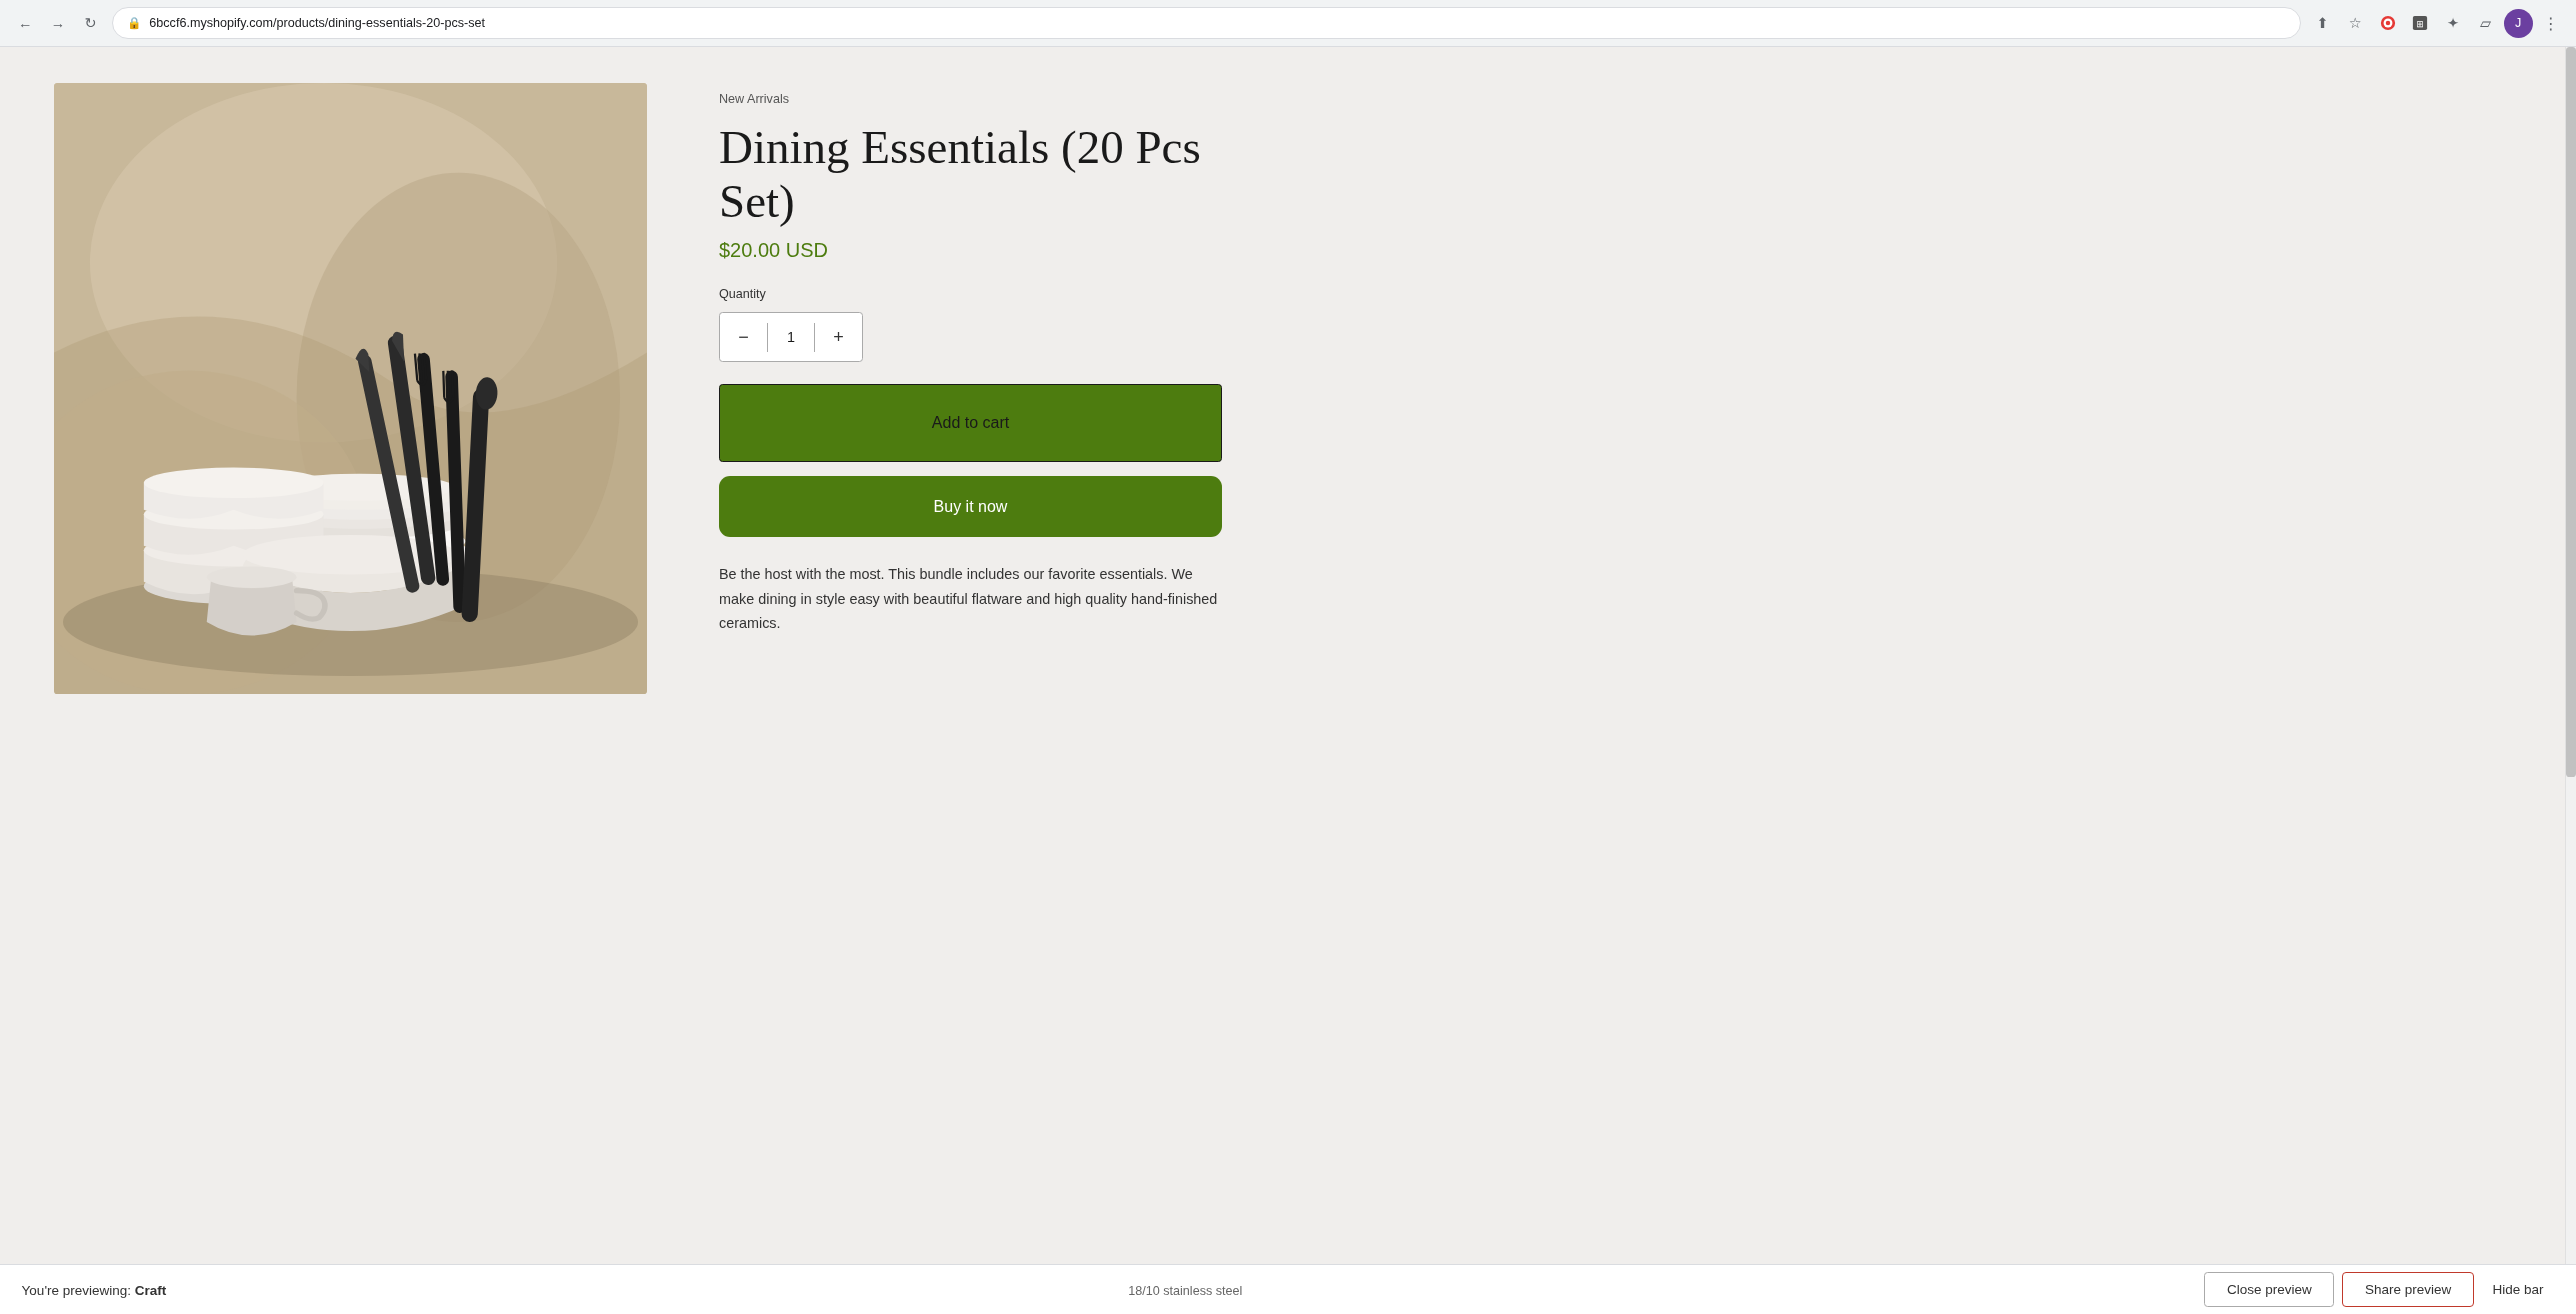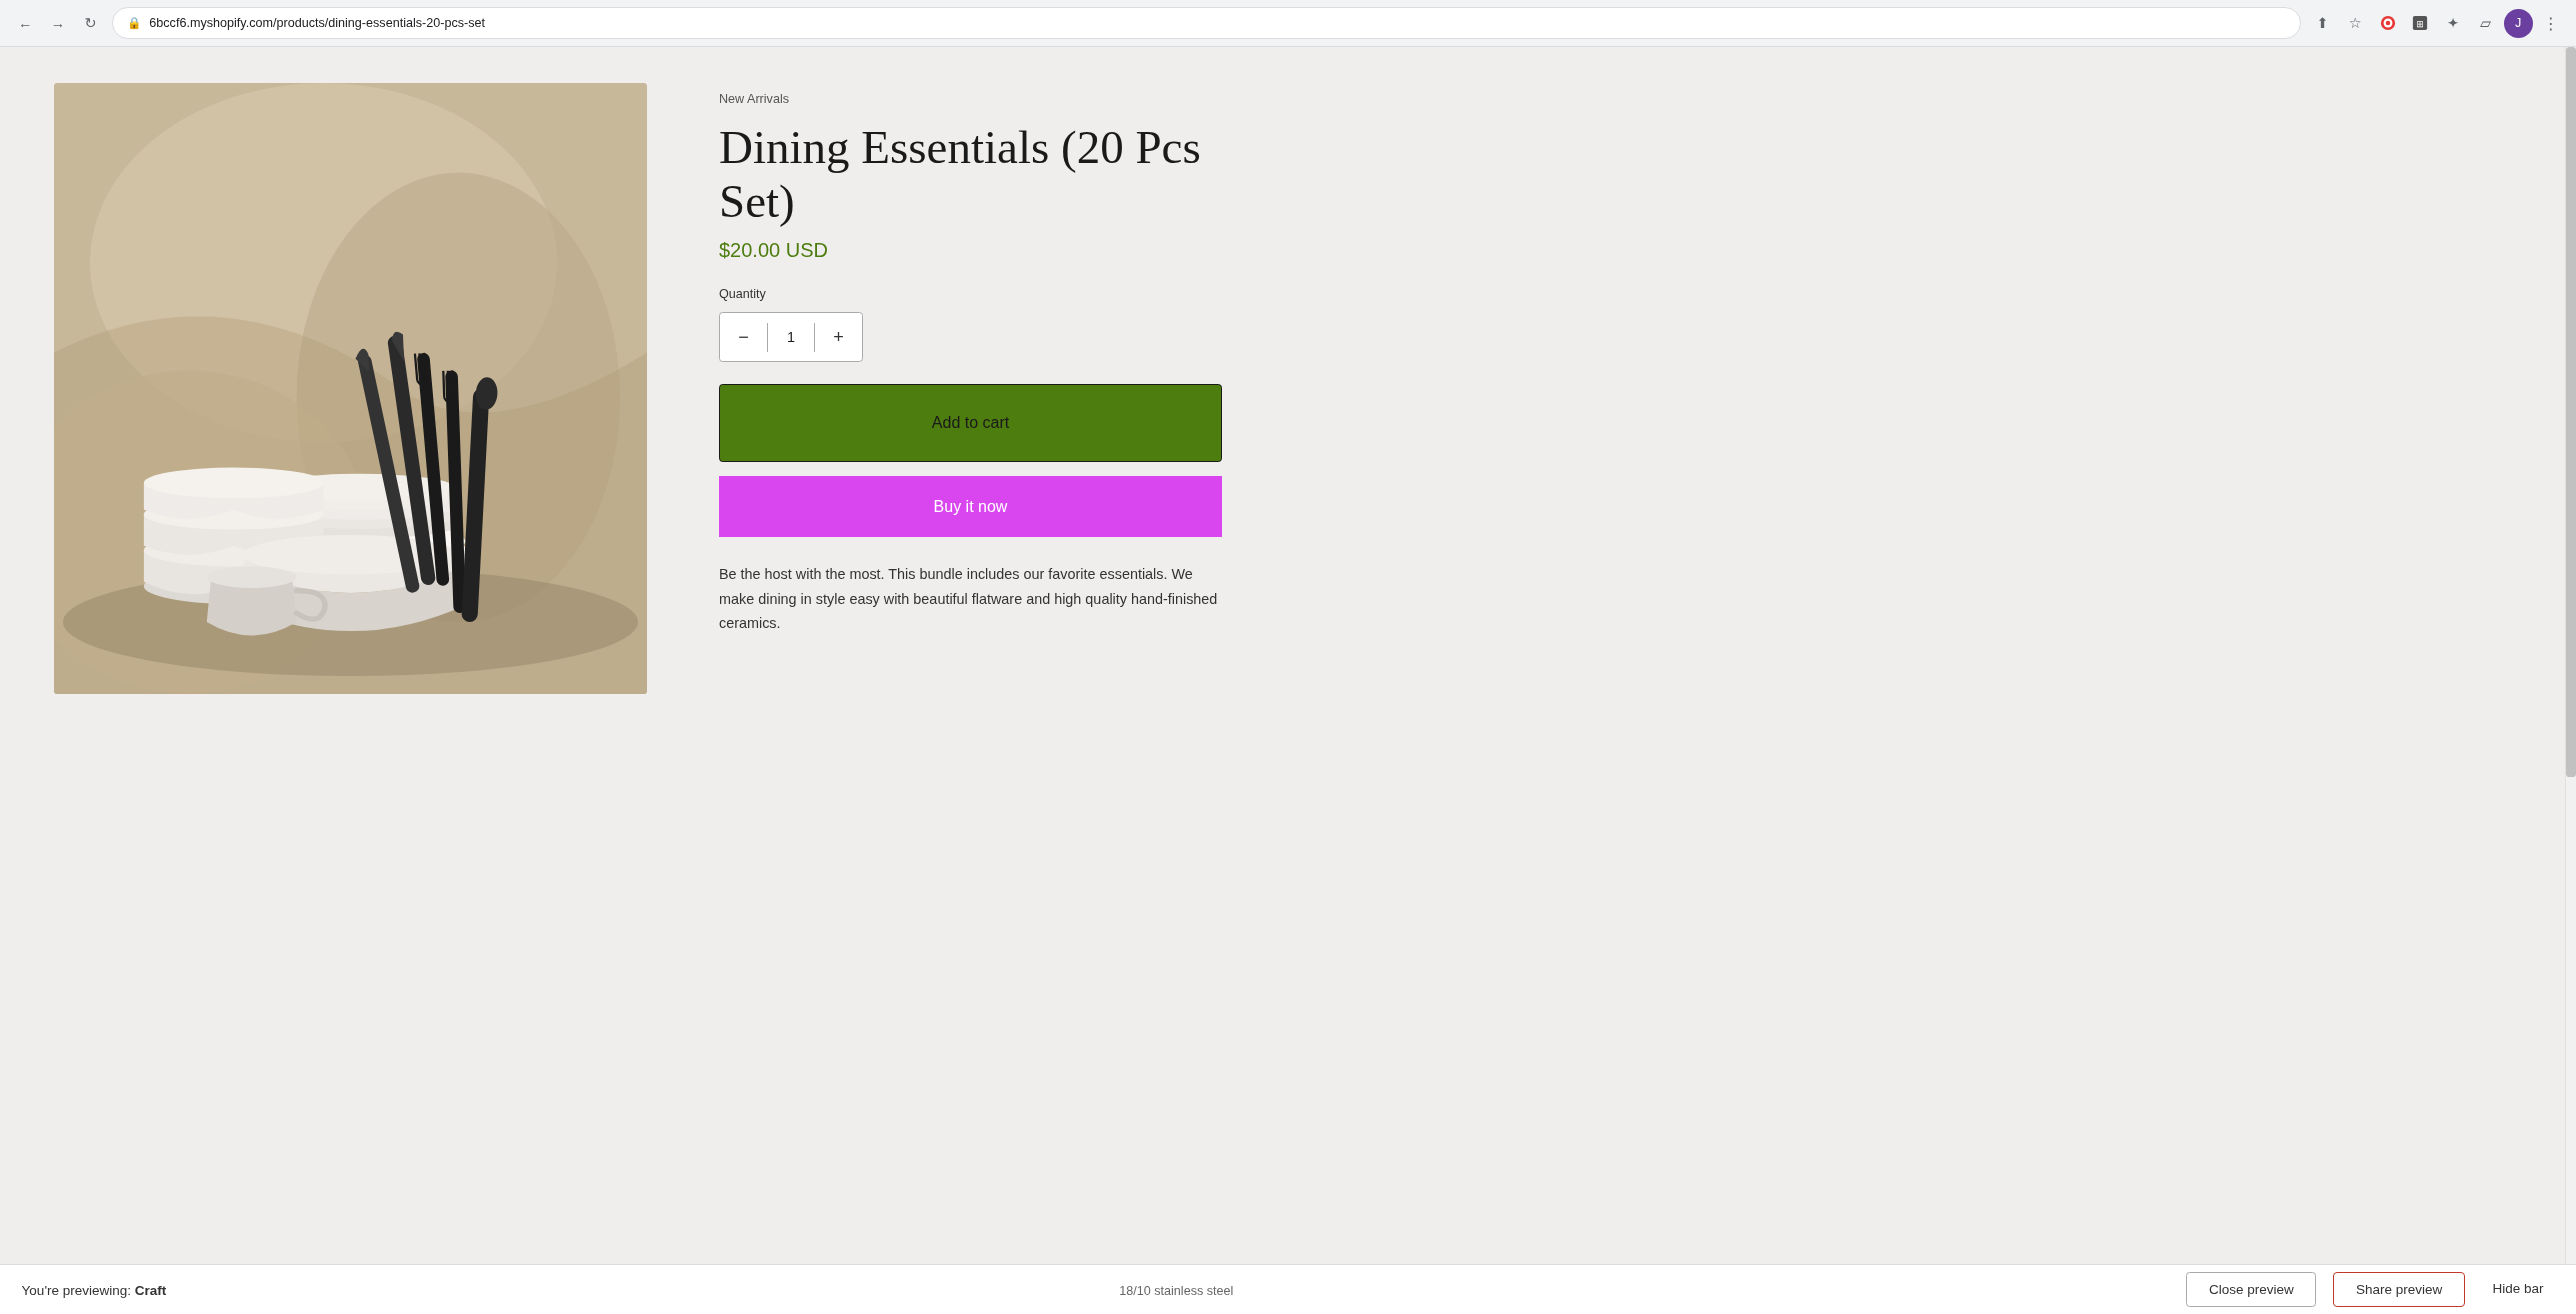--- a/index.html
+++ b/index.html
@@ -189,23 +189,23 @@
       border: 0.9px solid #1a1a1a;
       border-radius: 3.6px;
       font-size: 16px;
       cursor: pointer;
       margin-bottom: 14.4px;
       color: #1a1a1a;
     }
     .buy-now-btn {
       width: 100%;
       height: 61px;
-      background: #d946ef;
-      border: none;
-      border-radius: 0;
+      background: #4d7c0f;
+      border: none;
+      border-radius: 11px;
       font-size: 16px;
       cursor: pointer;
       color: white;
       margin-bottom: 25px;
     }
     .product-description {
       font-size: 14.4px;
       color: #333;
       line-height: 1.7;
       margin-bottom: 6px;
@@ -250,22 +250,22 @@
     }
     .preview-text strong {
       font-weight: 600;
     }
     .preview-counter {
       font-size: 12.6px;
       color: #666;
     }
     .preview-actions {
       display: flex;
-      gap: 17px;
-      align-items: flex-start;
+      gap: 8px;
+      align-items: center;
     }
     .close-preview-btn {
       padding: 9px 21.6px;
       background: white;
       border: 0.9px solid #aaa;
       border-radius: 3.6px;
       font-size: 13.5px;
       cursor: pointer;
       color: #333;
     }

